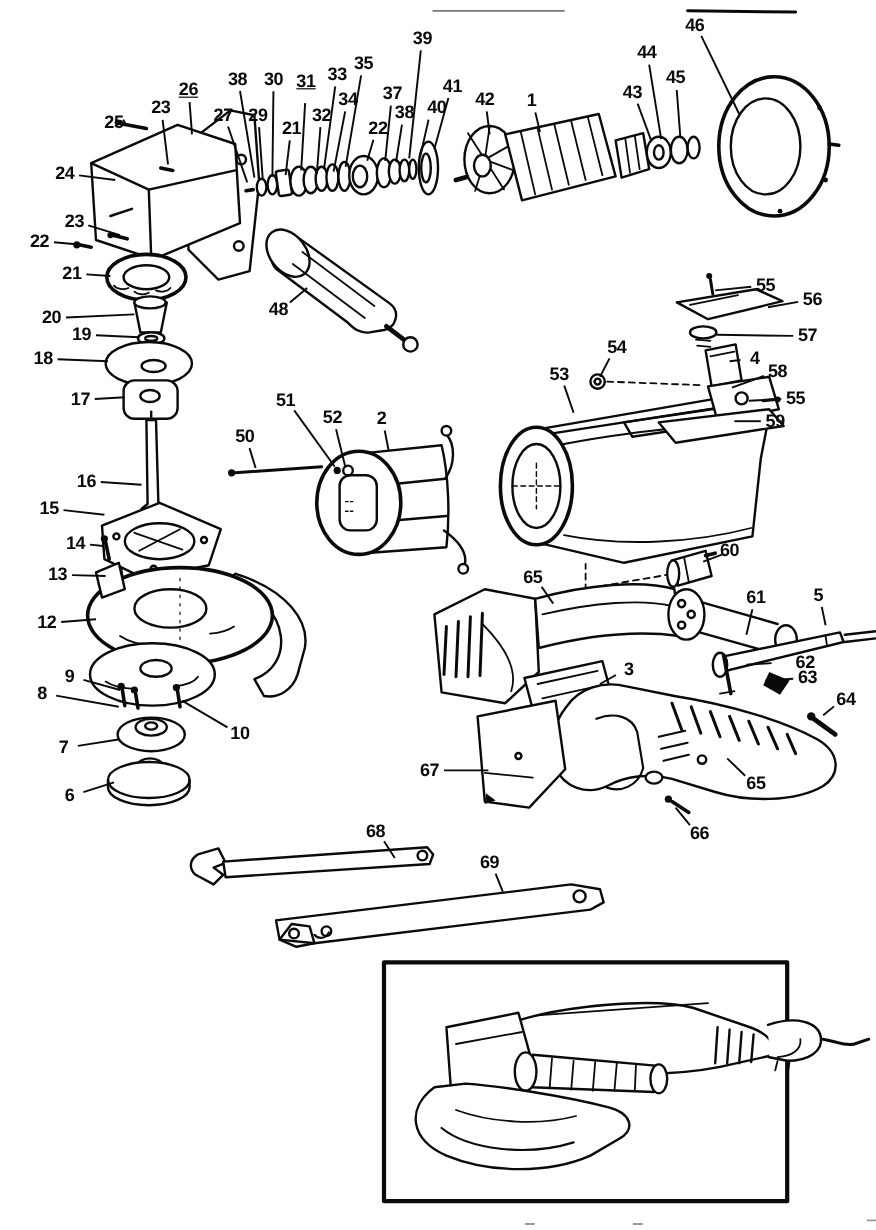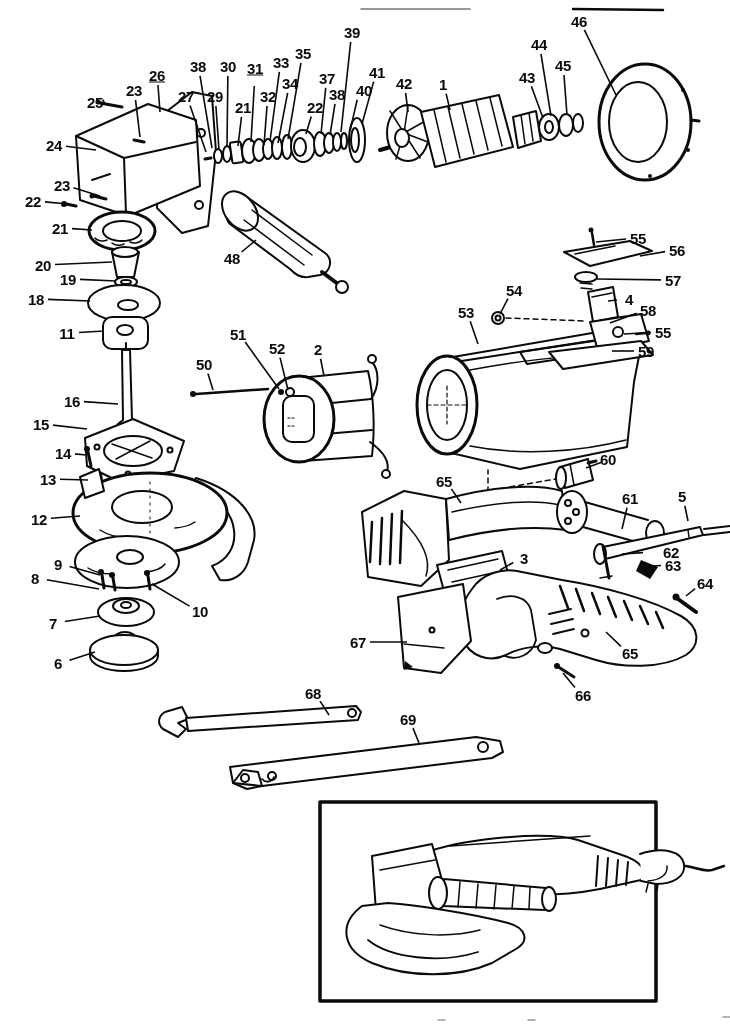--- a/index.html
+++ b/index.html
@@ -397,21 +397,21 @@
       <div class="callout" style="left: 563px; top: 65px;">45</div>
       <div class="callout" style="left: 579px; top: 21px;">46</div>
       <div class="callout" style="left: 54px; top: 145px;">24</div>
       <div class="callout" style="left: 62px; top: 185px;">23</div>
       <div class="callout" style="left: 33px; top: 201px;">22</div>
       <div class="callout" style="left: 60px; top: 228px;">21</div>
       <div class="callout" style="left: 232px; top: 258px;">48</div>
       <div class="callout" style="left: 43px; top: 265px;">20</div>
       <div class="callout" style="left: 68px; top: 279px;">19</div>
       <div class="callout" style="left: 36px; top: 299px;">18</div>
-      <div class="callout" style="left: 67px; top: 333px;">11</div>
+      <div class="callout" style="left: 67px; top: 333px;">17</div>
       <div class="callout" style="left: 204px; top: 364px;">50</div>
       <div class="callout" style="left: 238px; top: 334px;">51</div>
       <div class="callout" style="left: 277px; top: 348px;">52</div>
       <div class="callout" style="left: 318px; top: 349px;">2</div>
       <div class="callout" style="left: 72px; top: 401px;">16</div>
       <div class="callout" style="left: 41px; top: 424px;">15</div>
       <div class="callout" style="left: 63px; top: 453px;">14</div>
       <div class="callout" style="left: 48px; top: 479px;">13</div>
       <div class="callout" style="left: 39px; top: 519px;">12</div>
       <div class="callout" style="left: 58px; top: 564px;">9</div>

